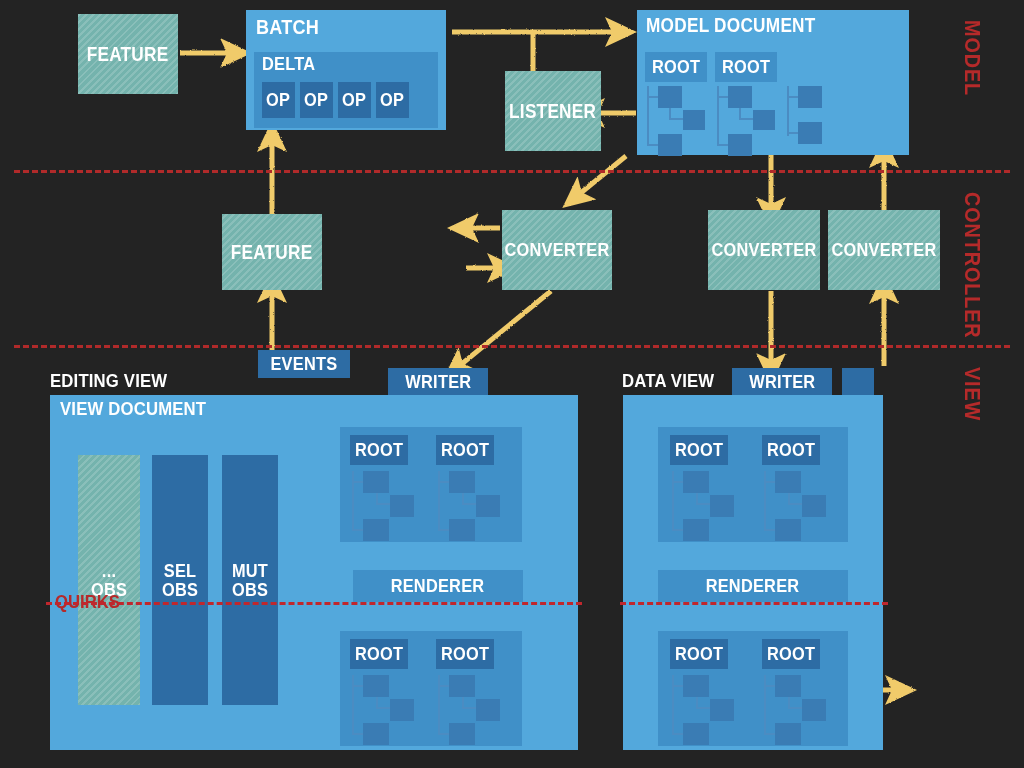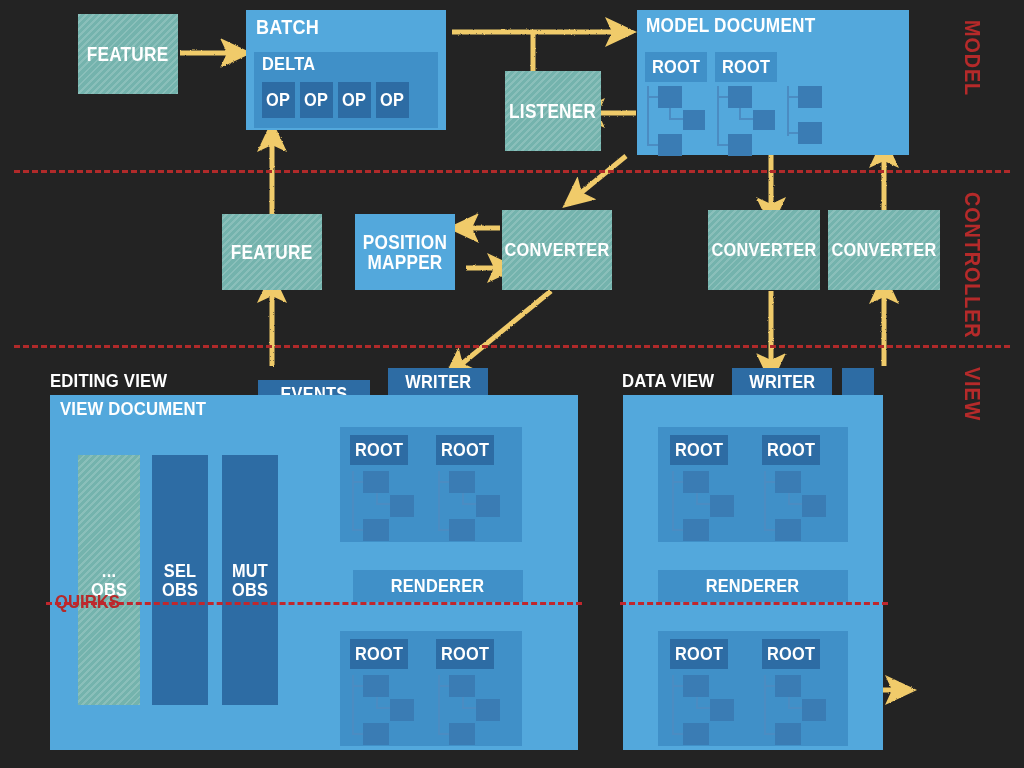--- a/index.html
+++ b/index.html
@@ -231,40 +231,36 @@
       <div class="edge" style="left:0; top:48px; width:12px; height:2px;"></div>
       <div class="node" style="left:11px; top:2px; width:24px; height:22px;"></div>
       <div class="node" style="left:11px; top:38px; width:24px; height:22px;"></div>
     </div>
   </div>
 
   <div class="box teal" style="left:222px; top:214px; width:100px; height:76px;">
     <span class="lbl" style="font-size:20px;">FEATURE</span>
   </div>
 
-  <div class="box blue-l flexc" style="left:355px; top:214px; width:100px; height:76px;">
-    <span class="lbl" style="font-size:20px; white-space:pre-line;">POSITION
-MAPPER</span>
-  </div>
 
   <div class="box teal" style="left:502px; top:210px; width:110px; height:80px;">
     <span class="lbl" style="font-size:19px;">CONVERTER</span>
   </div>
 
   <div class="box teal" style="left:708px; top:210px; width:112px; height:80px;">
     <span class="lbl" style="font-size:19px;">CONVERTER</span>
   </div>
 
   <div class="box teal" style="left:828px; top:210px; width:112px; height:80px;">
     <span class="lbl" style="font-size:19px;">CONVERTER</span>
   </div>
 
   <div class="caption" style="left:50px; top:370px;">EDITING VIEW</div>
 
-  <div class="blue-d flexc" style="position:absolute; left:258px; top:380px; width:112px; height:28px;">
+  <div class="blue-d flexc" style="position:absolute; left:258px; top:350px; width:92px; height:28px;">
     <span class="lbl" style="font-size:19px;">EVENTS</span>
   </div>
   <div class="blue-d flexc" style="position:absolute; left:388px; top:368px; width:100px; height:28px;">
     <span class="lbl" style="font-size:19px;">WRITER</span>
   </div>
 
   <div class="box blue-l" style="left:50px; top:395px; width:528px; height:355px;">
     <div class="caption-in" style="left:10px; top:3px;">VIEW DOCUMENT</div>
 
     <div class="teal" style="position:absolute; left:28px; top:60px; width:62px; height:250px; flex-direction:column;">

